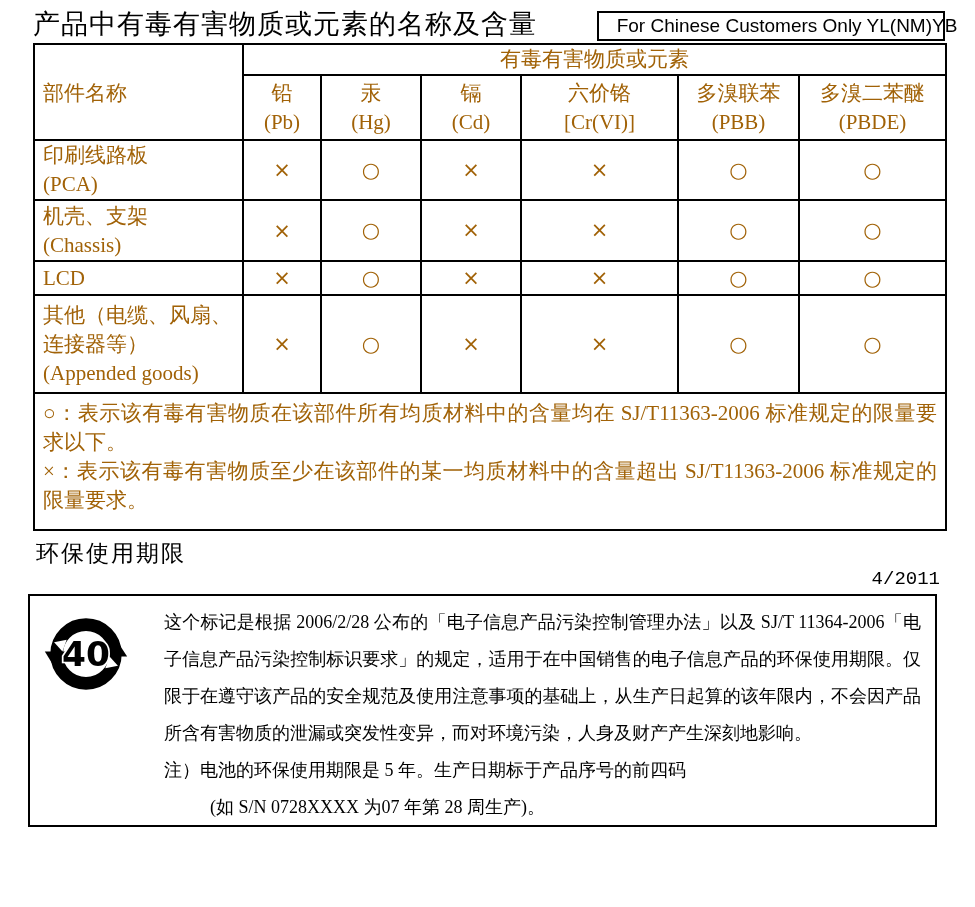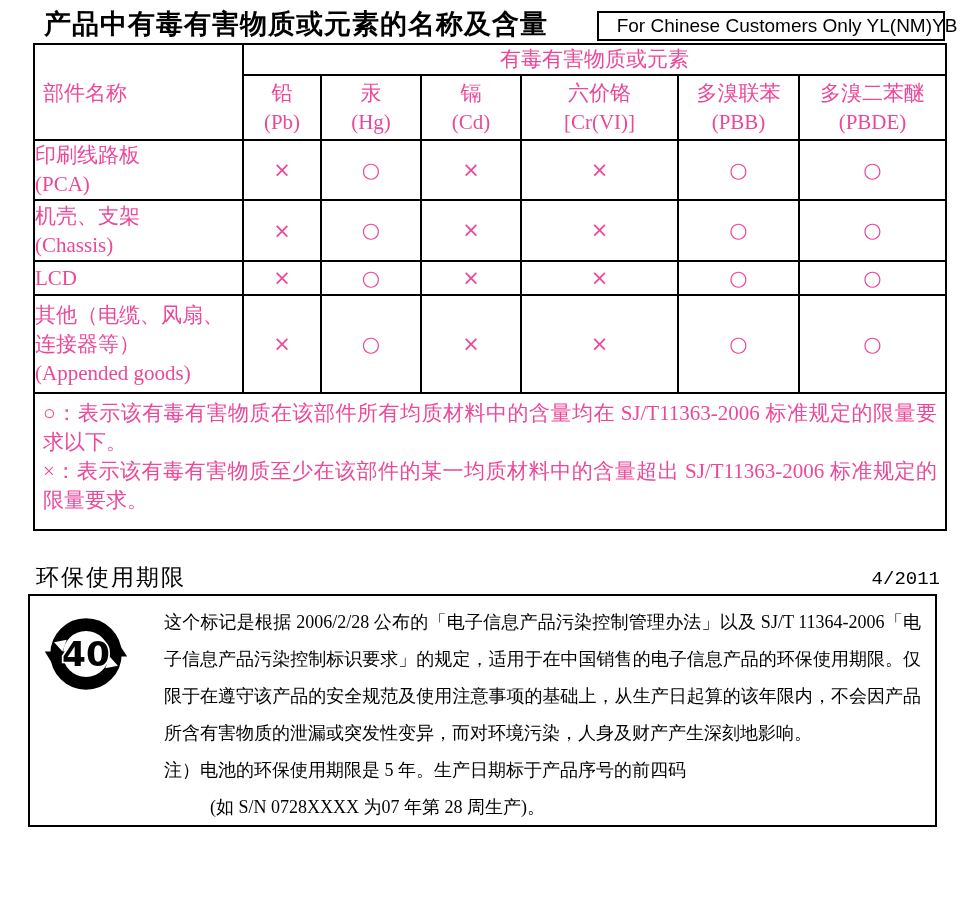--- a/index.html
+++ b/index.html
@@ -2,51 +2,51 @@
 <html><head>
 <meta charset="utf-8">
 <style>
   * { margin:0; padding:0; box-sizing:border-box; }
   html,body { background:#fff; }
   .page {
     position:relative; width:975px; height:907px; background:#ffffff;
     font-family:"Liberation Serif","DejaVu Serif",serif; color:#000;
   }
   .title {
-    position:absolute; left:44px; top:6px;
-    font-size:27px; font-weight:bold; letter-spacing:1px; white-space:nowrap;
+    position:absolute; left:33px; top:6px;
+    font-size:27px; font-weight:normal; letter-spacing:1px; white-space:nowrap;
   }
   .customers-box {
     position:absolute; left:597px; top:11px; width:348px; height:30px;
     border:2px solid #000; display:flex; align-items:center; justify-content:center;
     font-family:Liberation Sans, sans-serif; font-size:19px; white-space:nowrap;padding-left:32px;
   }
   table.hazard {
     position:absolute; left:33px; top:43px; width:912px;
     border-collapse:collapse; table-layout:fixed;
   }
   table.hazard td {
-    border:2px solid #000; font-size:21px; line-height:29px; color:#ec4899;
+    border:2px solid #000; font-size:21px; line-height:29px; color:#a16207;
     vertical-align:middle; overflow:hidden;
   }
   td.part-header { vertical-align:top; padding:3px 0 0 8px; height:30px; }
   td.group-header { text-align:center; height:30px; }
   td.substance { text-align:center; height:65px; line-height:30px; }
-  td.part-cell { padding-left:0; white-space:pre-line;margin-top:36px; }
+  td.part-cell { padding-left:8px; white-space:pre-line;margin-top:36px; }
   td.sym { text-align:center; font-family:"DejaVu Sans",sans-serif; font-size:29px; }
   td.sym-top { vertical-align:top; padding-top:2px; }
   tr.r1 td { height:54px; }
   tr.r2 td { height:61px; }
   tr.r3 td { height:34px; }
   tr.r4 td { height:98px; }
   td.legend-cell { padding:5px 8px 14px 8px; line-height:30px; font-size:21px; }
   .legend-entry { text-align:justify; }
   .epup-heading {
     position:absolute; left:36px; top:538px;
-    font-size:23px; font-weight:normal; letter-spacing:2px;margin-top:24px;
+    font-size:23px; font-weight:normal; letter-spacing:2px;
   }
   .rev-date {
     position:absolute; right:35px; top:568px;
     font-family:Liberation Mono, monospace; font-size:19px;
   }
   .epup-box {
     position:absolute; left:28px; top:594px; width:909px; height:233px;
     border:2px solid #000;
   }
   .epup-logo { position:absolute; left:14px; top:16px; }

